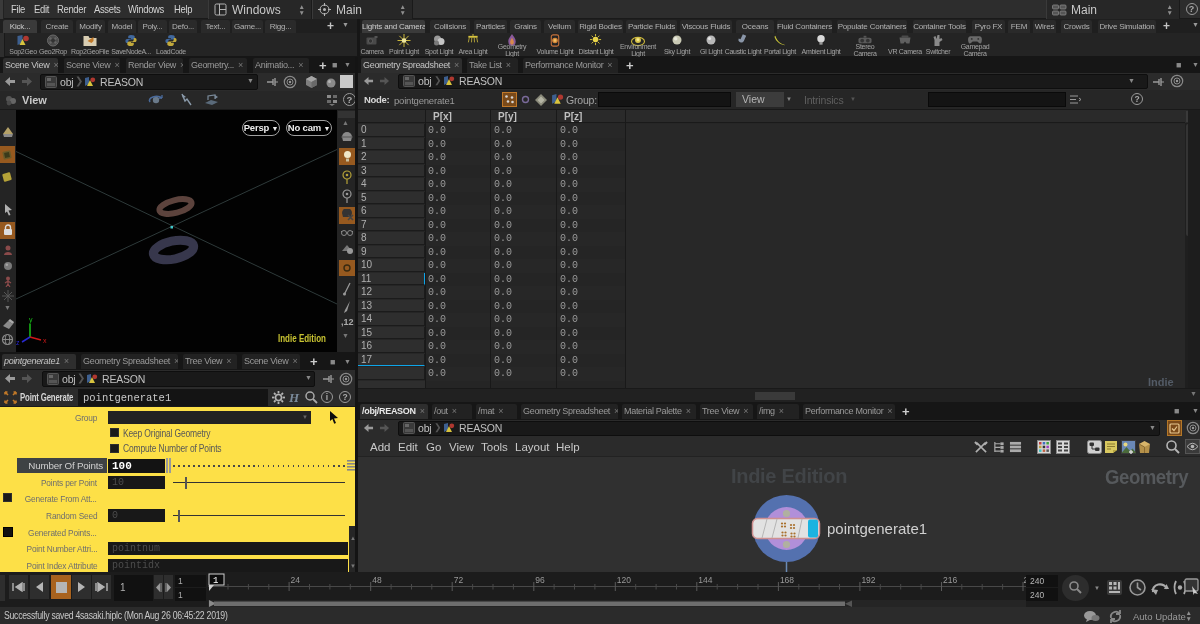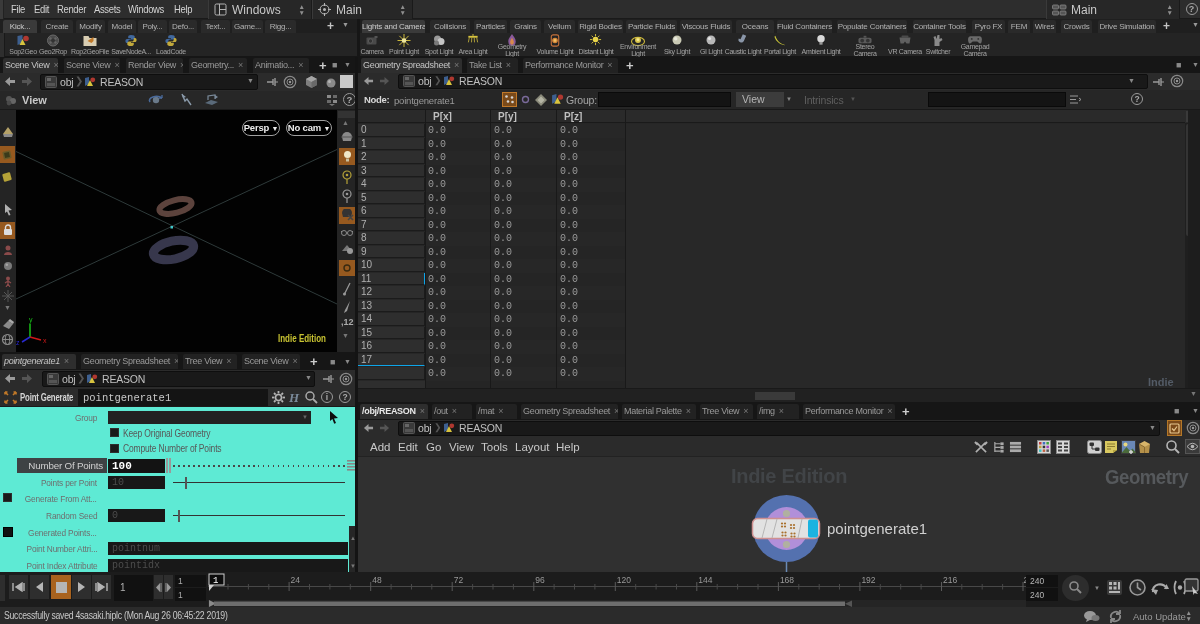--- a/index.html
+++ b/index.html
@@ -583,21 +583,21 @@
     </svg>
   <span class="abs" style="left:289px;top:2px;color:#7a8a9a;font-size:13px;font-weight:bold;font-style:italic;font-family:'Liberation Serif',serif;">H</span>
   <svg class="abs" style="left:304px;top:2px;" width="14" height="14" viewBox="0 0 14 14">
       <circle cx="6" cy="6" r="4" fill="none" stroke="#aaa" stroke-width="1.5"></circle>
       <line x1="9" y1="9" x2="13" y2="13" stroke="#aaa" stroke-width="1.8"></line>
     </svg>
   <div class="abs" style="left:323px;top:3px;width:0px;"></div>
   <div class="abs" style="left:321px;top:3px;width:12px;height:12px;border:1.3px solid #9a9a9a;border-radius:50%;color:#aaa;font-size:8.5px;font-weight:bold;text-align:center;line-height:11px;">i</div>
   <div class="abs" style="left:339px;top:3px;width:12px;height:12px;border:1.3px solid #9a9a9a;border-radius:50%;color:#aaa;font-size:8.5px;font-weight:bold;text-align:center;line-height:11px;">?</div>
 </div>
-<div class="abs" style="left:0;top:407px;width:357px;height:165px;background:#5eead4;overflow:hidden;">
+<div class="abs" style="left:0;top:407px;width:357px;height:165px;background:#fde047;overflow:hidden;">
   <span class="plabel" style="right:260px;top:5px;">Group</span>
   <div class="pfield" style="left:108px;top:4px;width:203px;background:#222;"></div>
   <span class="abs" style="left:302px;top:7px;color:#666;font-size:6px;">▼</span>
   <svg class="abs" style="left:328px;top:3px;" width="12" height="14" viewBox="0 0 12 14">
       <path d="M2 1 L10 8 L6 8.5 L8 13 L6.2 13.7 L4.4 9 L2 11 Z" fill="#0d0d0d"></path>
     </svg>
   <span class="abs" style="left:110px;top:21px;width:9px;height:9px;background:#1a1a1a;border:1px solid #2e2e2e;"></span>
   <span class="plabel" style="left:123px;top:21px;text-align:left;color:#585858;font-size:10px;transform:scaleX(0.85);transform-origin:left center;">Keep Original Geometry</span>
   <span class="abs" style="left:110px;top:37px;width:9px;height:9px;background:#1a1a1a;border:1px solid #2e2e2e;"></span>
   <span class="plabel" style="left:123px;top:36px;text-align:left;color:#585858;font-size:10px;transform:scaleX(0.85);transform-origin:left center;">Compute Number of Points</span>

